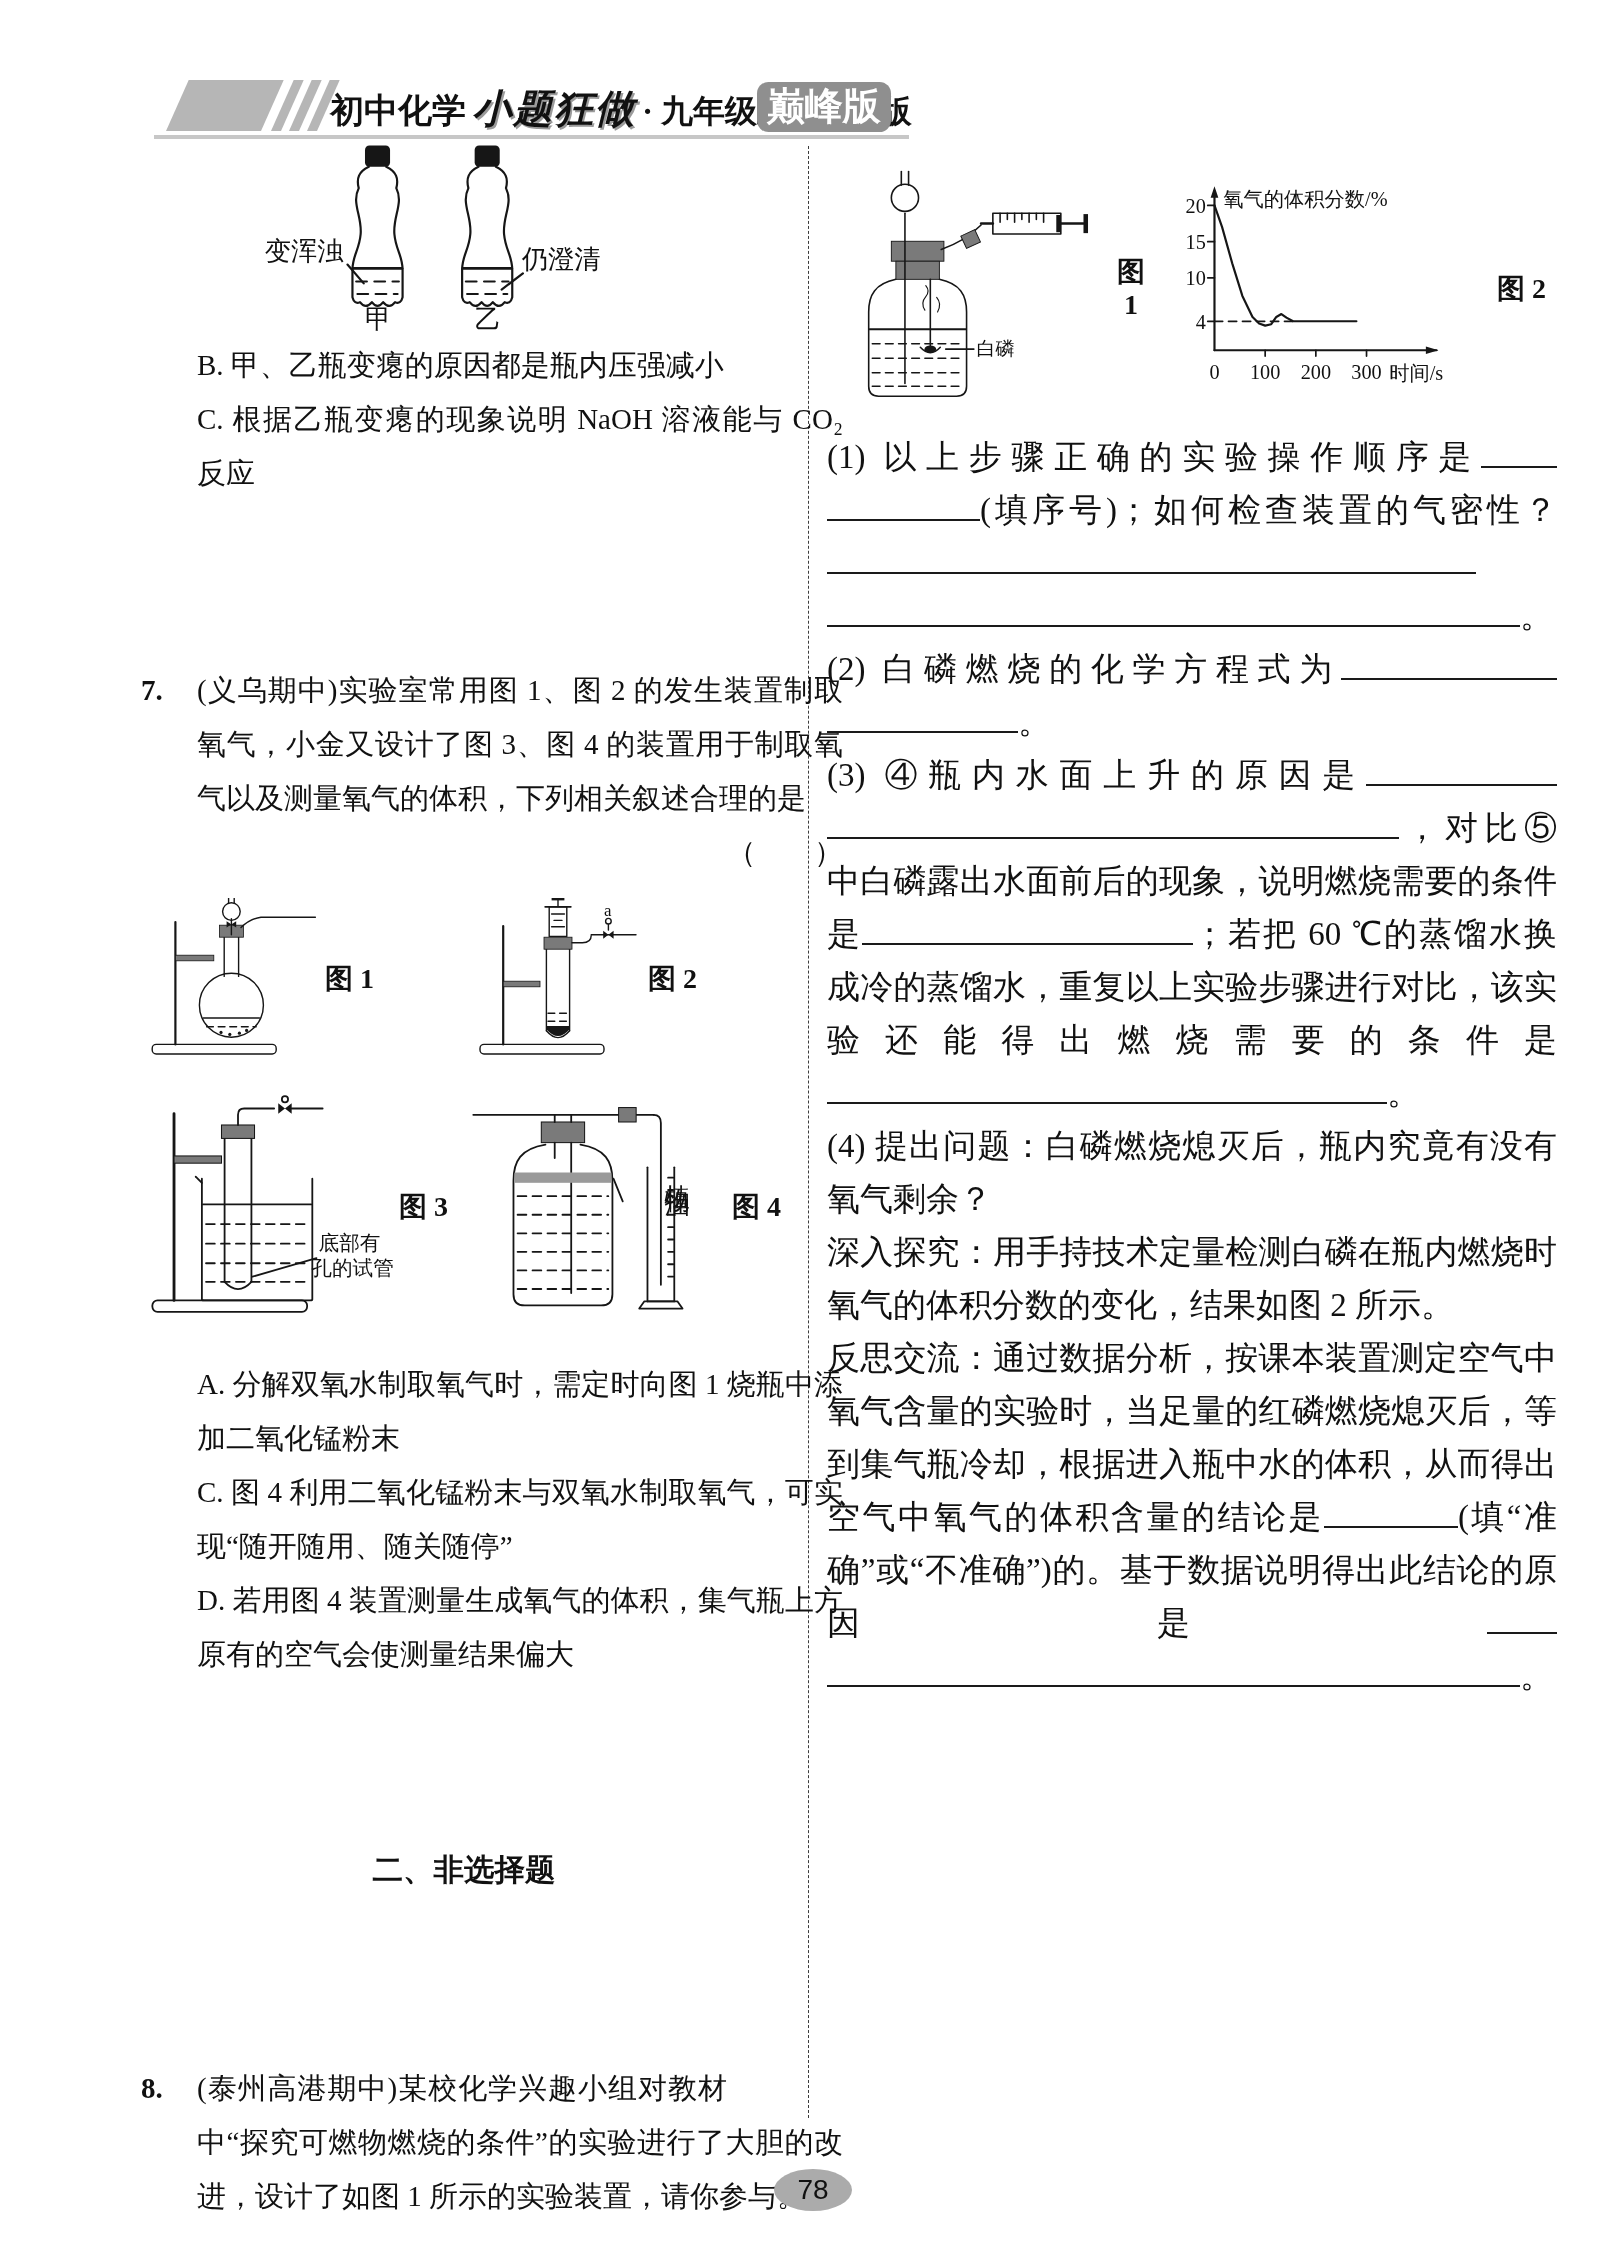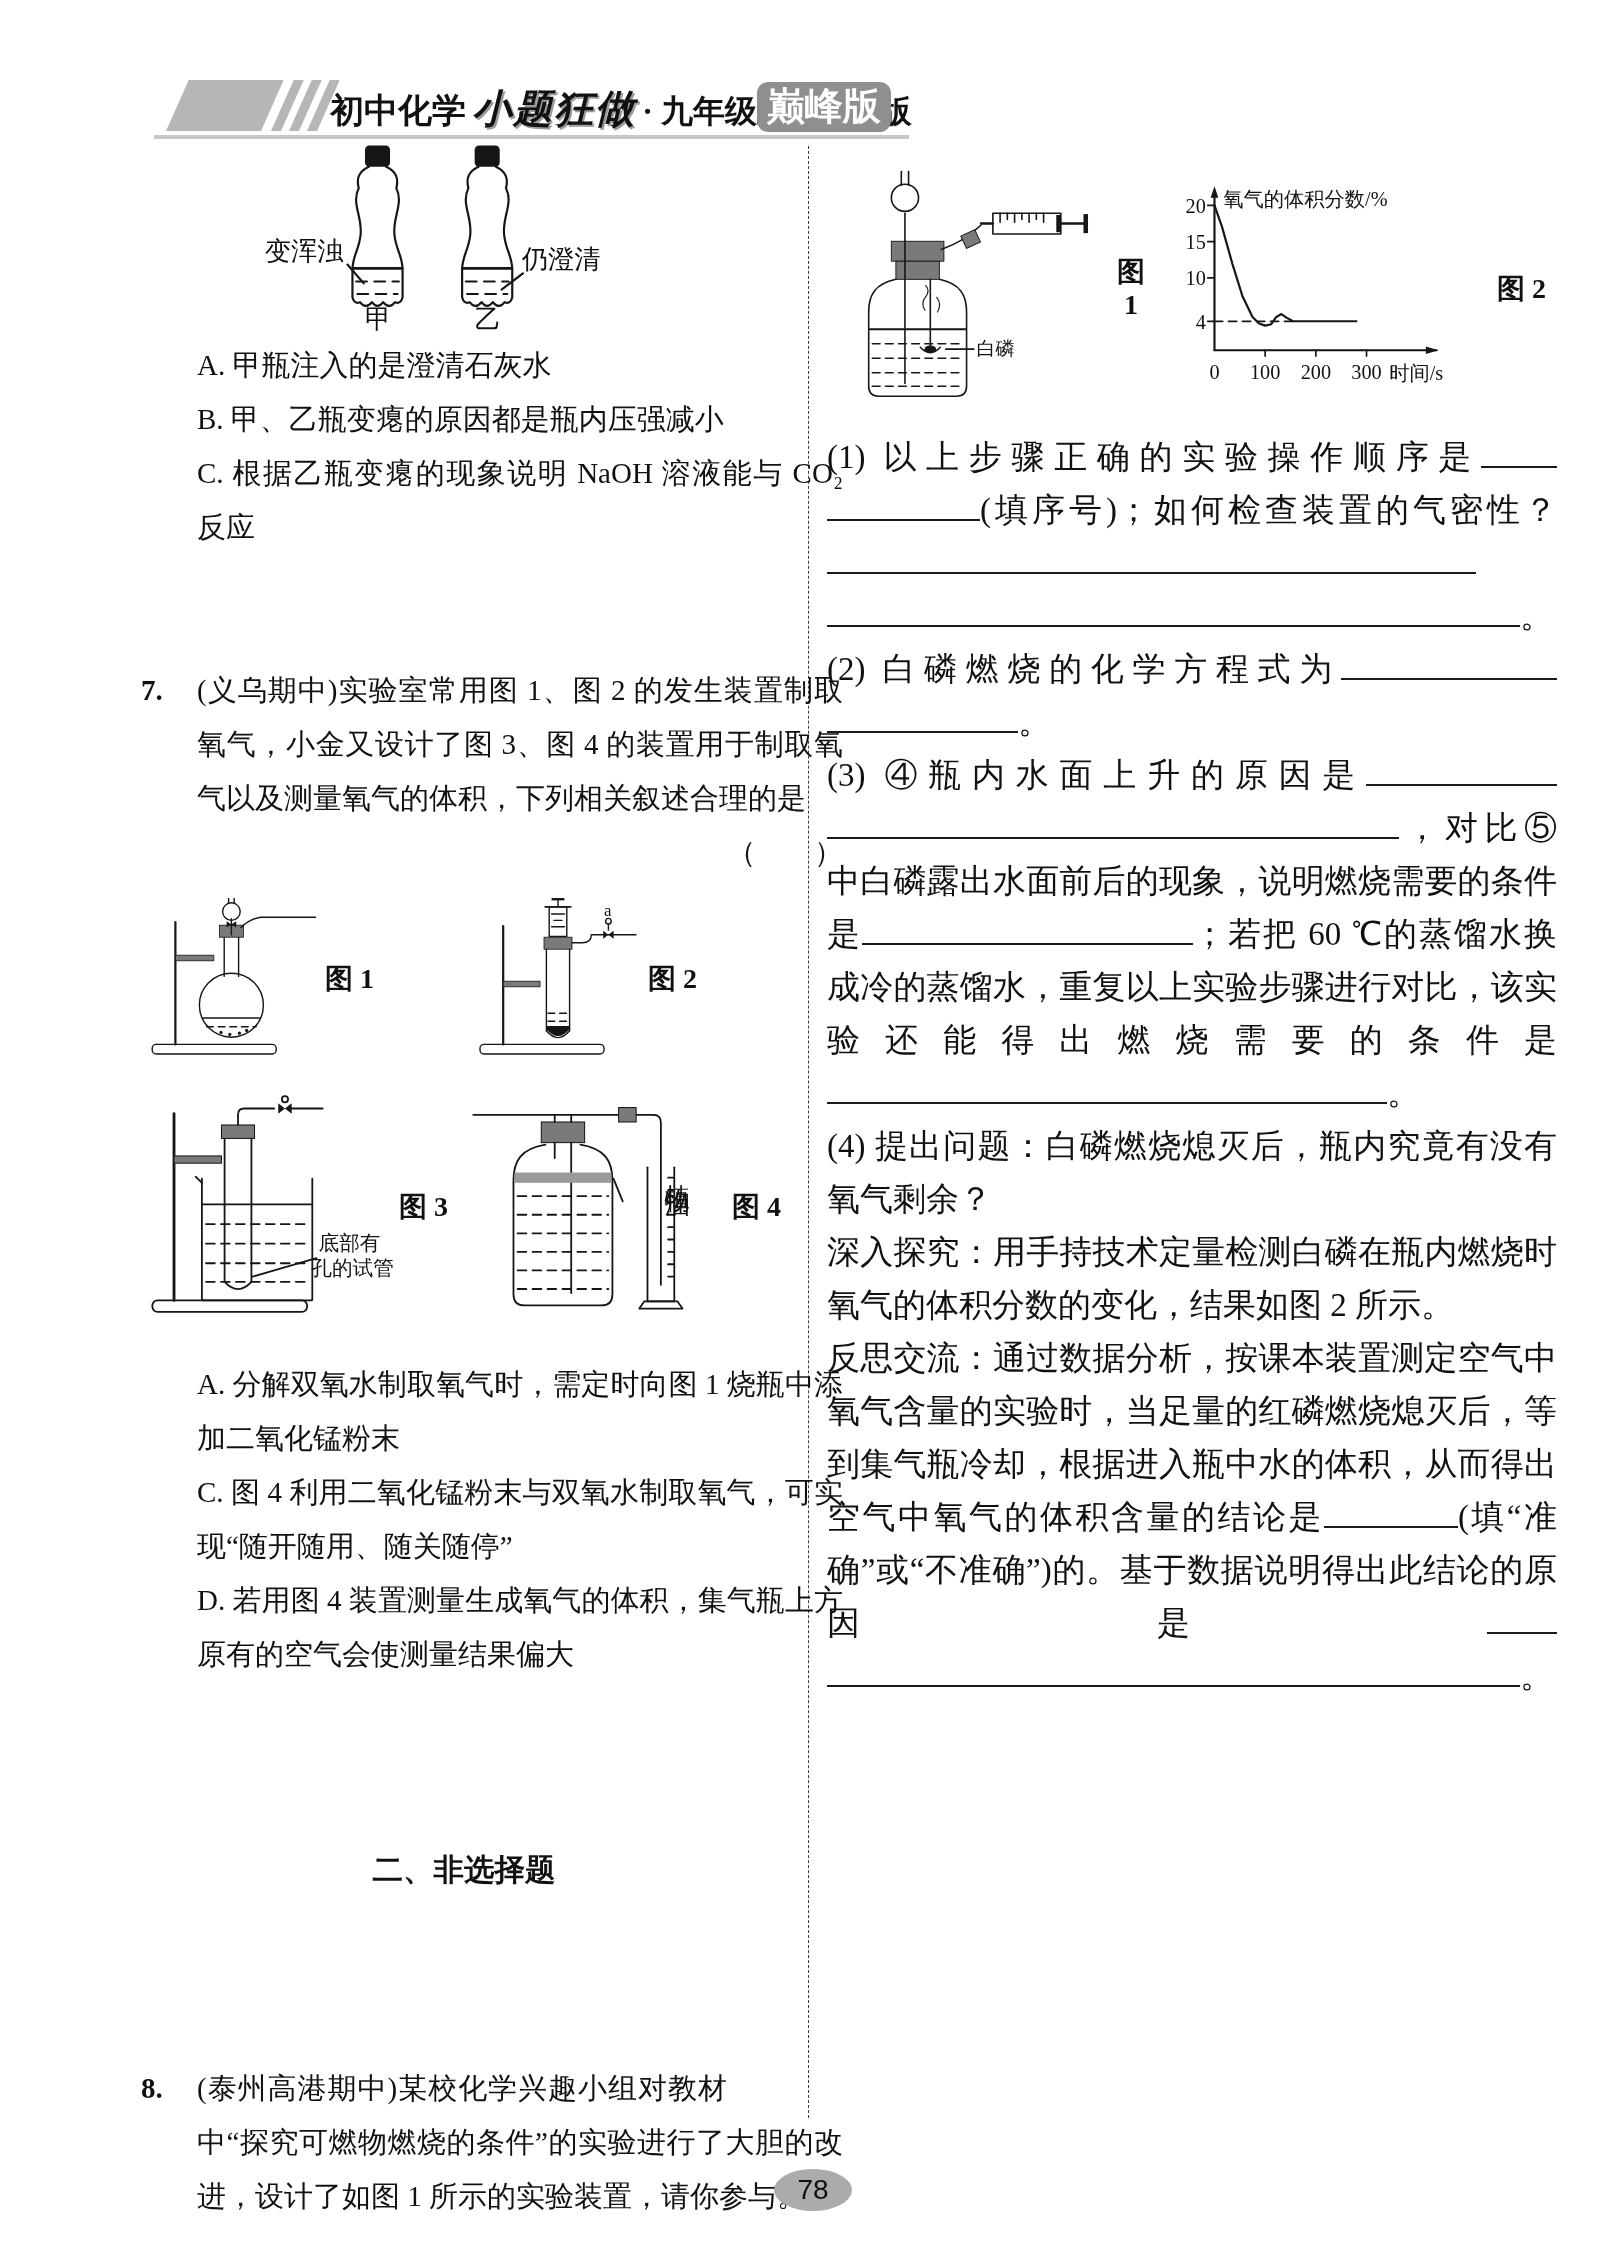--- a/index.html
+++ b/index.html
@@ -94,21 +94,20 @@
       <text x="190" y="186" class="big">变浑浊</text>
       <line x1="322" y1="194" x2="348" y2="224" class="ln"></line>
       <text x="600" y="200" class="big">仍澄清</text>
       <line x1="602" y1="208" x2="568" y2="234" class="ln"></line>
       <text x="350" y="296" class="big">甲</text>
       <text x="525" y="296" class="big">乙</text>
     </svg>
   </div>
 
   <div class="lblk opts" style="top:338px">
-      <div class="opt">A. 甲瓶注入的是澄清石灰水</div>
       <div class="opt">B. 甲、乙瓶变瘪的原因都是瓶内压强减小</div>
       <div class="opt">C. 根据乙瓶变瘪的现象说明 NaOH 溶液能与 CO₂ 反应</div>
     </div>
 
   <div class="lblk qstem" style="top:663px">
     <span class="qnum">7.</span>
     <span>(义乌期中)实验室常用图 1、图 2 的发生装置制取氧气，小金又设计了图 3、图 4 的装置用于制取氧气以及测量氧气的体积，下列相关叙述合理的是</span>
     <span class="bracket">（　　）</span>
   </div>
 

